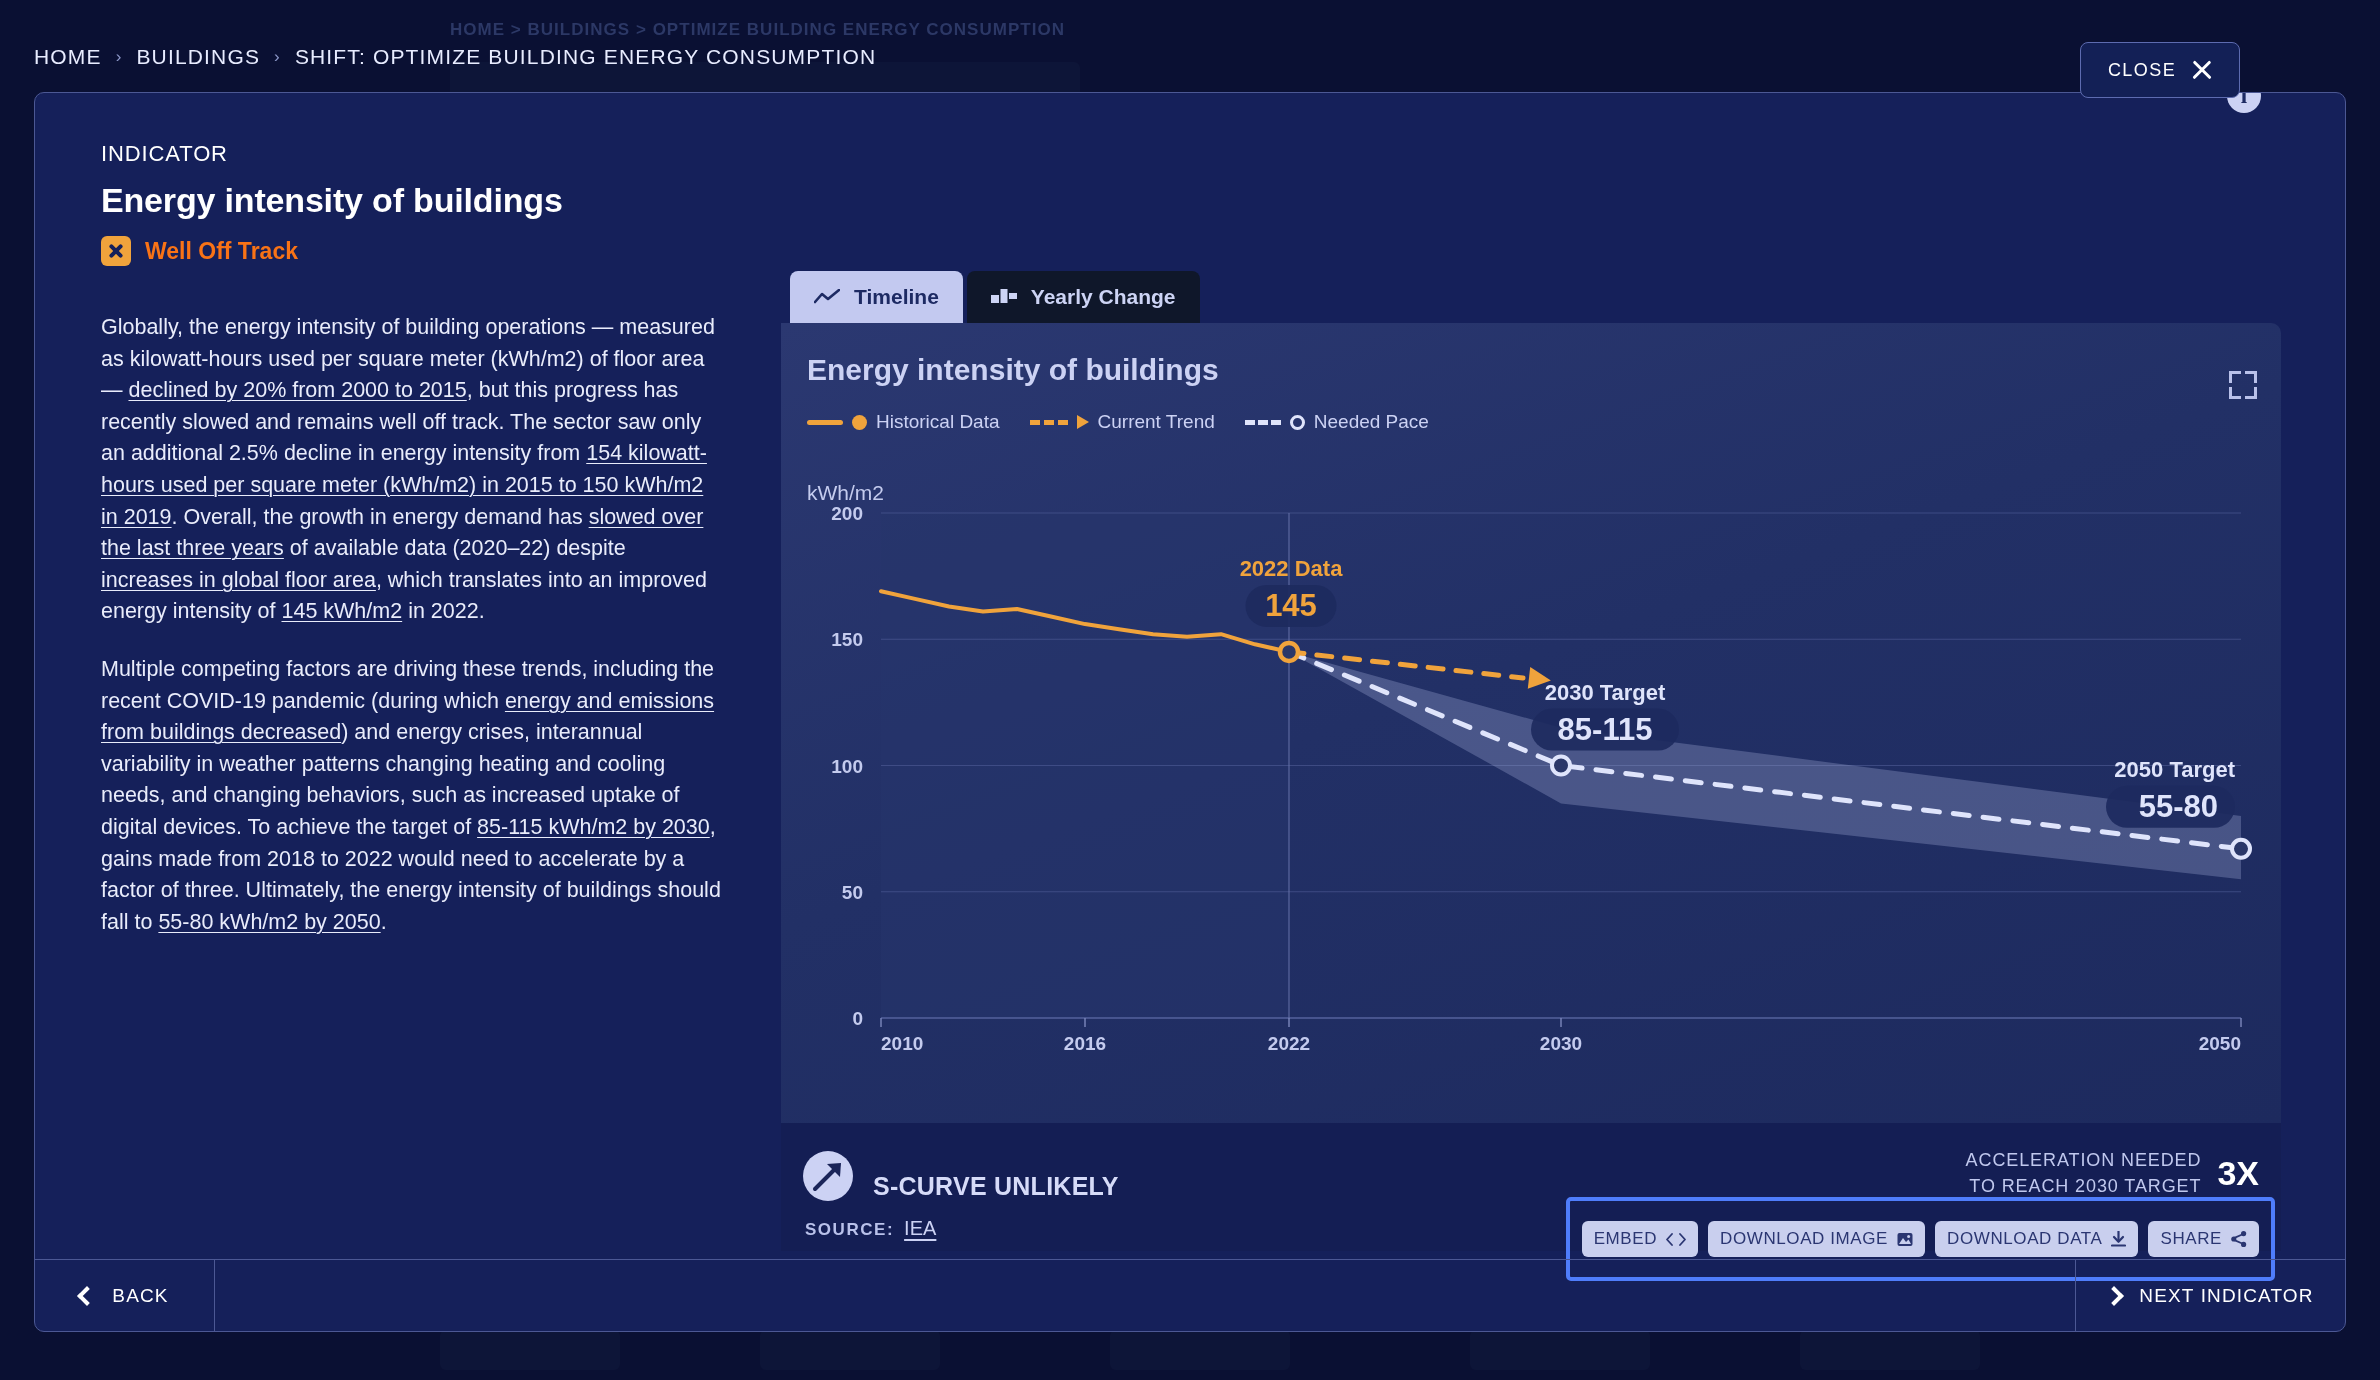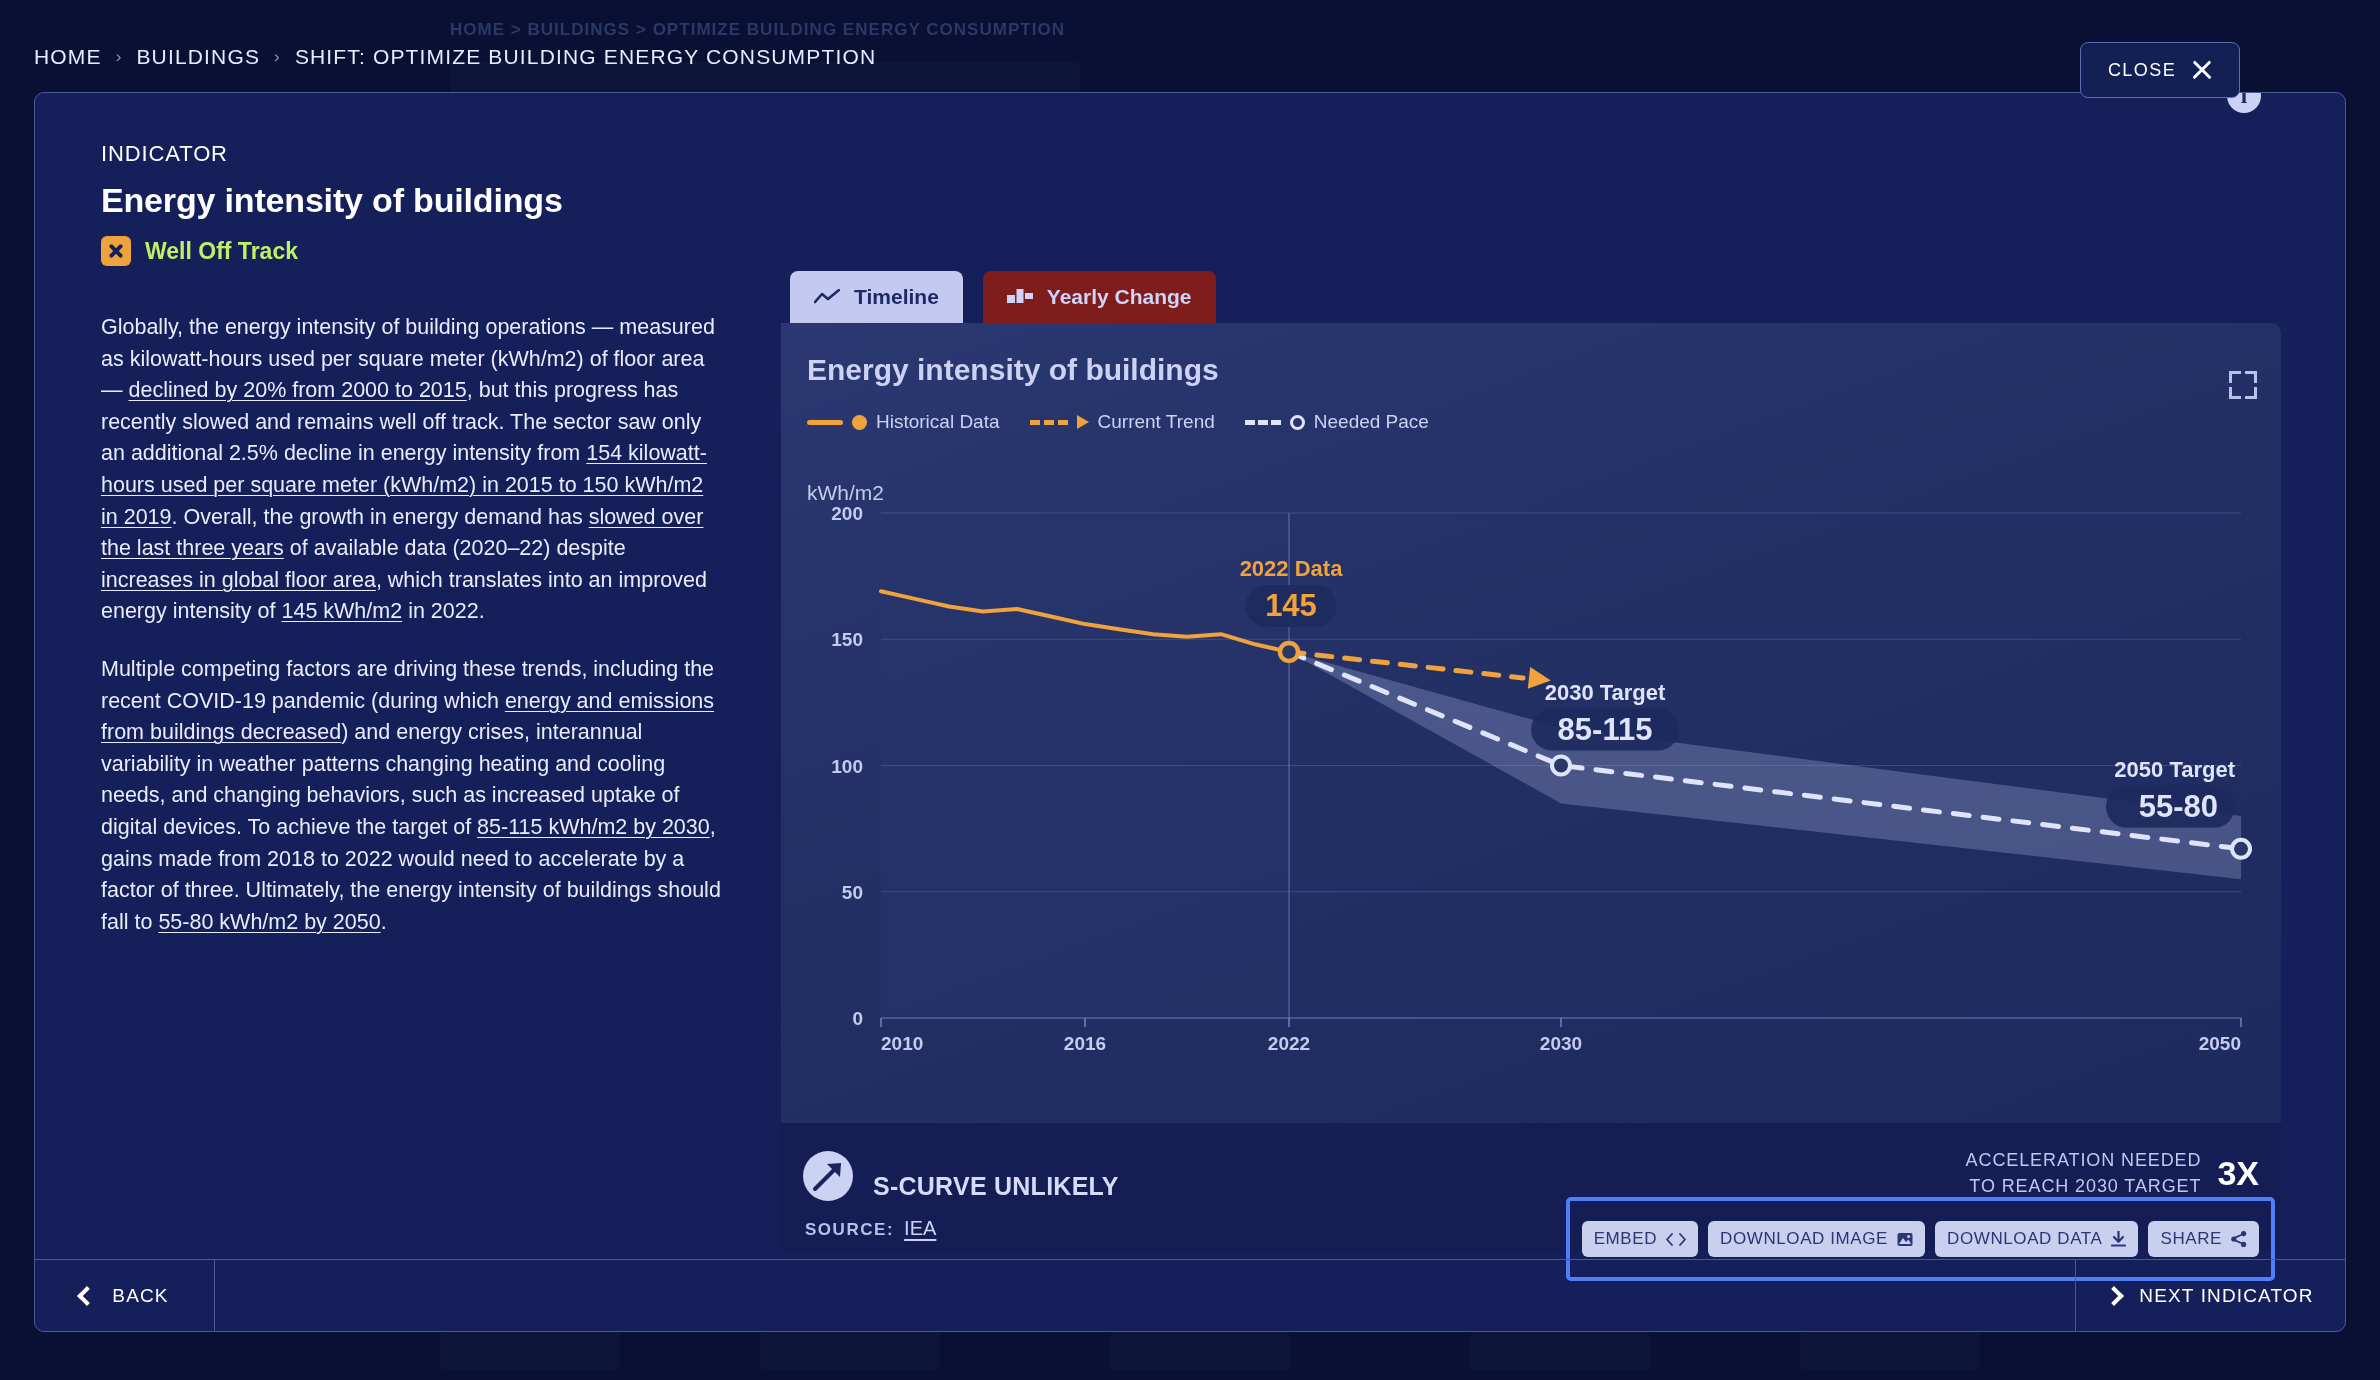--- a/index.html
+++ b/index.html
@@ -69,21 +69,21 @@
     width: 30px; height: 30px; border-radius: 6px; background: #f0a33c;
     display: flex; align-items: center; justify-content: center; flex: 0 0 auto;
   }
   .status-badge-icon .xs { position: relative; width: 14px; height: 14px; }
   .status-badge-icon .xs:before, .status-badge-icon .xs:after {
     content:""; position:absolute; left:50%; top:50%; width: 17px; height: 4px;
     background: #15205a; border-radius: 2px;
   }
   .status-badge-icon .xs:before { transform: translate(-50%,-50%) rotate(45deg); }
   .status-badge-icon .xs:after  { transform: translate(-50%,-50%) rotate(-45deg); }
-  .status-text { color: #bef264; font-size: 23px; font-weight: 700; }
+  .status-text { color: #f97316; font-size: 23px; font-weight: 700; }
 
   .body-copy { margin-top: 46px; }
   .body-copy p {
     color: #e9ecfb; font-size: 21.5px; line-height: 1.47; font-weight: 400;
     margin-bottom: 26px;
   }
   .body-copy u, .lnk {
     text-decoration: underline; text-underline-offset: 3px;
     text-decoration-thickness: 1.2px; cursor: pointer;
   }
@@ -92,21 +92,21 @@
   .chart-area {
     position: absolute; left: 746px; top: 28px; width: 1500px; height: 1130px;
   }
   .tabs { position: absolute; left: 9px; top: 150px; display: flex; gap: 4px; z-index: 6; }
   .tab {
     height: 52px; padding: 0 24px; border-radius: 8px 8px 0 0;
     display: flex; align-items: center; gap: 14px;
     font-size: 21px; font-weight: 700; cursor: pointer; white-space: nowrap;
   }
   .tab.active { background: #c3c9f0; color: #1d2a63; }
-  .tab.inactive { background: #7f1d1d; color: #cdd4f5; margin-left: 16px; }
+  .tab.inactive { background: #0f172a; color: #cdd4f5; }
 
   .card {
     position: absolute; left: 0; top: 202px; width: 1500px; height: 800px;
     background: linear-gradient(160deg, #2b3871 0%, #223066 45%, #1d2a5e 100%);
     border-radius: 0 10px 0 0;
   }
   .card-title {
     position: absolute; left: 26px; top: 30px;
     font-size: 30px; font-weight: 700; color: #ccd2f4;
   }

